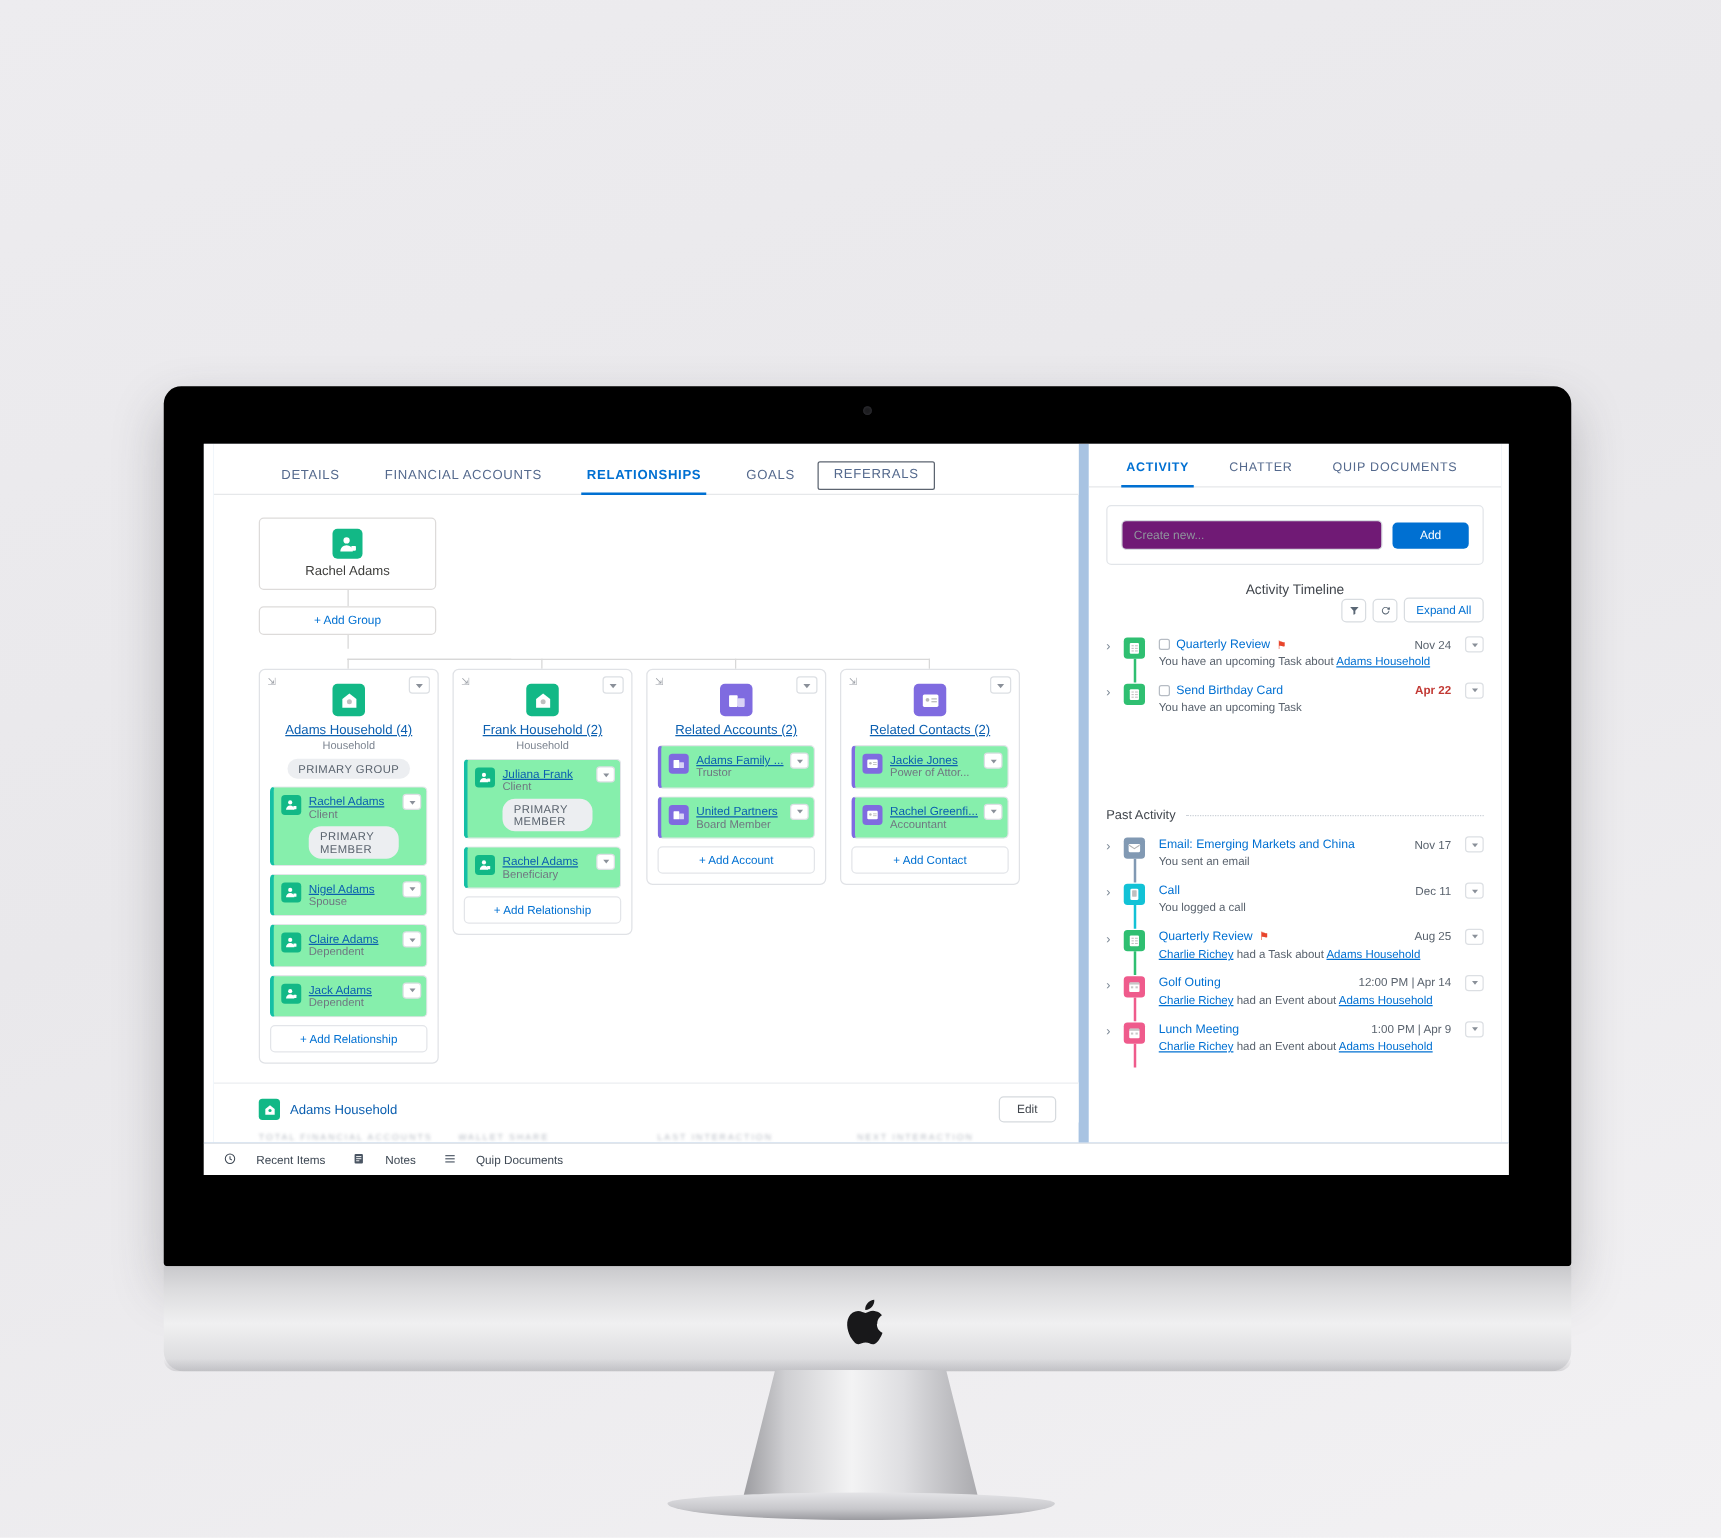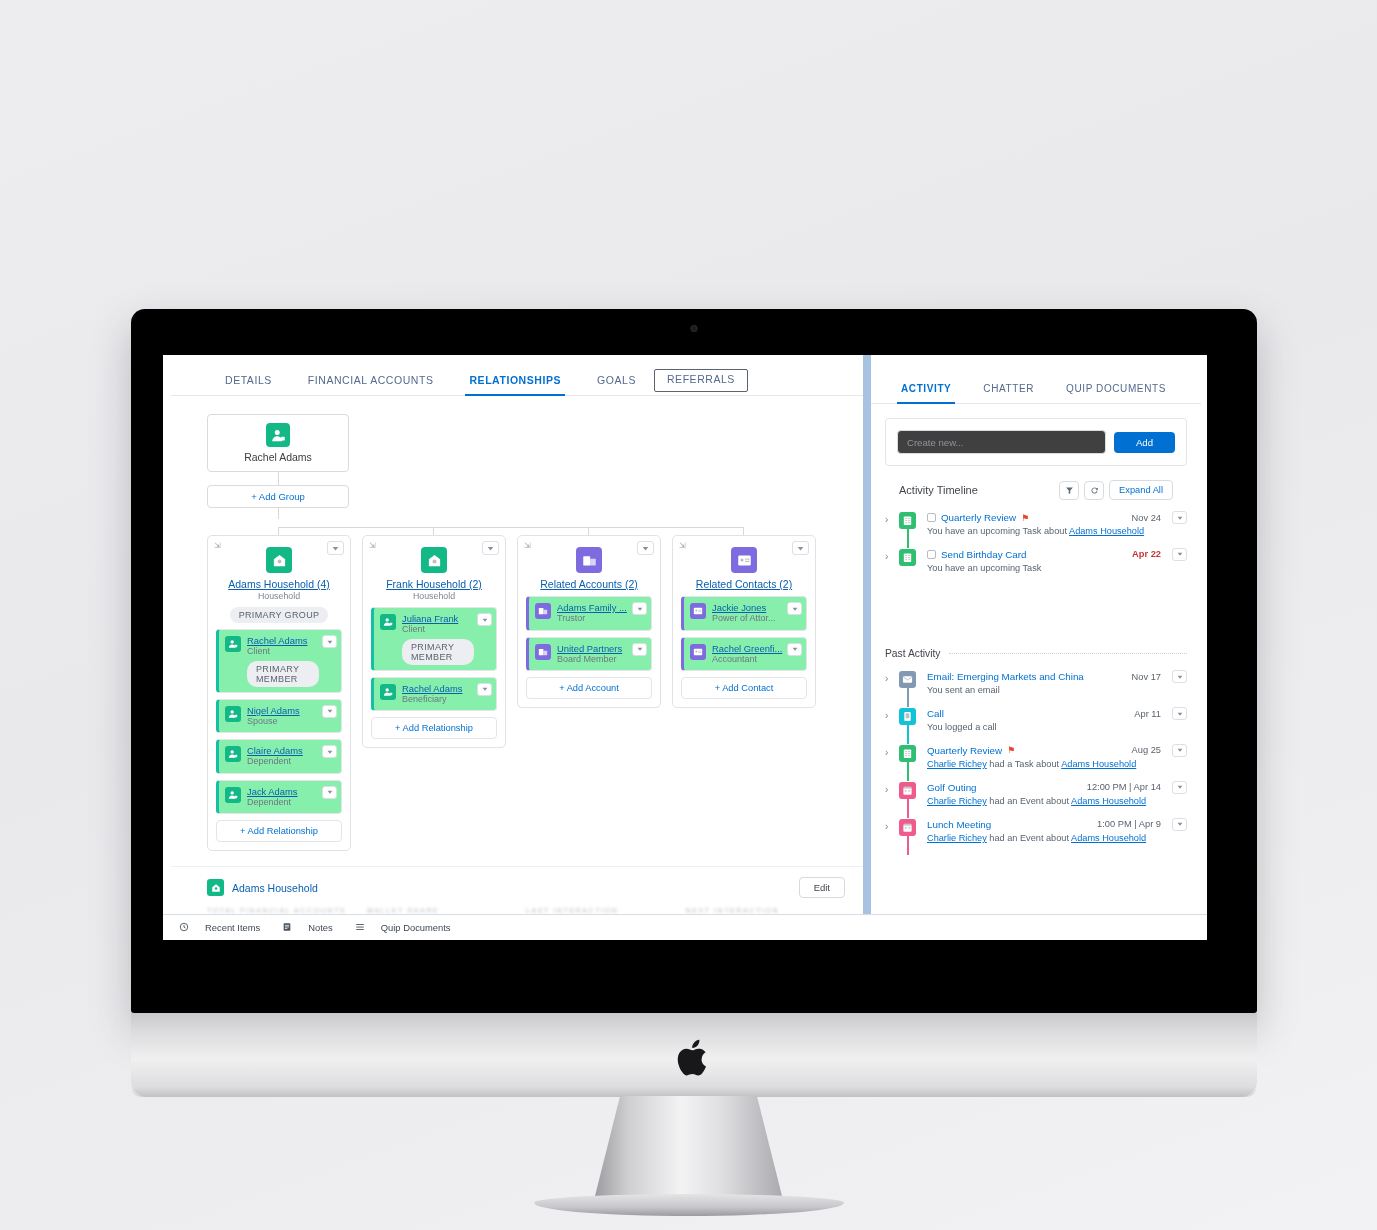--- a/index.html
+++ b/index.html
@@ -167,40 +167,40 @@
              display:flex; align-items:center; justify-content:center; margin-right:8px; }
   .rs-icon svg { width:10px; height:10px; fill:#fff; }
   .rs-title { font-size:10.5px; color:#0b5fb0; }
   .rs-edit { margin-left:auto; border:1px solid #d6dade; border-radius:4px; background:#fff;
              font-size:9.5px; color:#41464d; padding:4px 14px; cursor:pointer; }
   .rs-blur { display:flex; gap:0; padding: 9px 18px 0 36px; }
   .rs-blur span { flex:1; font-size:7px; letter-spacing:1.6px; color:#b7bcc4;
                   filter: blur(1.4px); text-transform:uppercase; white-space:nowrap; overflow:hidden; }
 
   
-  .rp-tabs { display:flex; padding: 24px 0 0 14px; border-bottom:1px solid #e6e8ea; }
+  .rp-tabs { display:flex; padding: 10px 0 0 14px; border-bottom:1px solid #e6e8ea; }
   .rp-tab { font-size:10px; letter-spacing:.6px; text-transform:uppercase; color:#54698d;
             padding: 4px 16px 9px; position:relative; cursor:pointer; white-space:nowrap; }
   .rp-tab.active { color:#0070d2; font-weight:700; }
   .rp-tab.active::after { content:""; position:absolute; left:12px; right:12px; bottom:-1px;
                           height:2.5px; background:#0070d2; }
 
   .composer { margin: 14px 14px 0; border:1px solid #e2e5e9; border-radius:4px; background:#fff; }
   .comp-tabs { display:flex; border-bottom:1px solid #e6e8ea; }
   .comp-tab { font-size:9.6px; color:#4d5560; padding:9px 14px; cursor:pointer; position:relative; }
   .comp-tab.active { color:#0070d2; background:#fff; border-right:1px solid #e6e8ea;
                      border-bottom:1px solid #fff; margin-bottom:-1px; }
   .comp-row { display:flex; align-items:center; gap:8px; padding:11px; }
   .comp-input { flex:1; height:24px; border:1px solid #d8dce0; border-radius:4px;
-                background:#404040; font-size:9.6px; color:#8f959d; padding:0 9px;
+                background:#701a75; font-size:9.6px; color:#8f959d; padding:0 9px;
                 display:flex; align-items:center; cursor:text; }
   .comp-add { background:#0070d2; color:#fff; font-size:9.6px; border-radius:4px;
               padding:5px 22px; cursor:pointer; }
 
-  .tl-head { display:flex; align-items:center; padding: 14px 28px 0; }
+  .tl-head { display:flex; align-items:center; padding: 14px 14px 0; flex-direction: column; }
   .tl-head .t { font-size:11px; color:#41464d; }
   .tl-btns { margin-left:auto; display:flex; align-items:center; gap:5px; }
   .ibtn { width:20px; height:19px; border:1px solid #d8dce0; border-radius:4px; background:#fff;
           display:flex; align-items:center; justify-content:center; cursor:pointer; }
   .ibtn svg { width:9px; height:9px; fill:#5a6775; }
   .xbtn { border:1px solid #d8dce0; border-radius:4px; background:#fff; font-size:9.3px;
           color:#0070d2; padding:4px 9px; cursor:pointer; }
 
   .sec-head { display:flex; align-items:center; gap:8px; padding: 11px 14px 0; }
   .sec-head .lbl { font-size:10.3px; color:#41464d; white-space:nowrap; }
@@ -662,21 +662,21 @@
                 <div class="tl-chev">›</div>
                 <div class="tl-ico" style="background:#12c2d6">
                   <svg viewBox="0 0 24 24">
                     <rect x="5" y="2" width="14" height="20" rx="2.5"></rect>
                     <rect x="8" y="5" width="8" height="11" rx="1" fill="rgba(0,0,0,.25)"></rect>
                   </svg>
                 </div>
                 <div class="tl-rail" style="background:#12c2d6"></div>
                 <div class="tl-top">
                   <div class="tl-title">Call</div>
-                  <div class="tl-date">Apr 11</div>
+                  <div class="tl-date">Dec 11</div>
                   <div class="tl-menu">
                     <svg viewBox="0 0 10 10">
                       <path d="M1 3h8L5 8z"></path>
                     </svg>
                   </div>
                 </div>
                 <div class="tl-desc"><span>You logged a call</span></div>
               </div>
               <div class="tl-item">
                 <div class="tl-chev">›</div>

